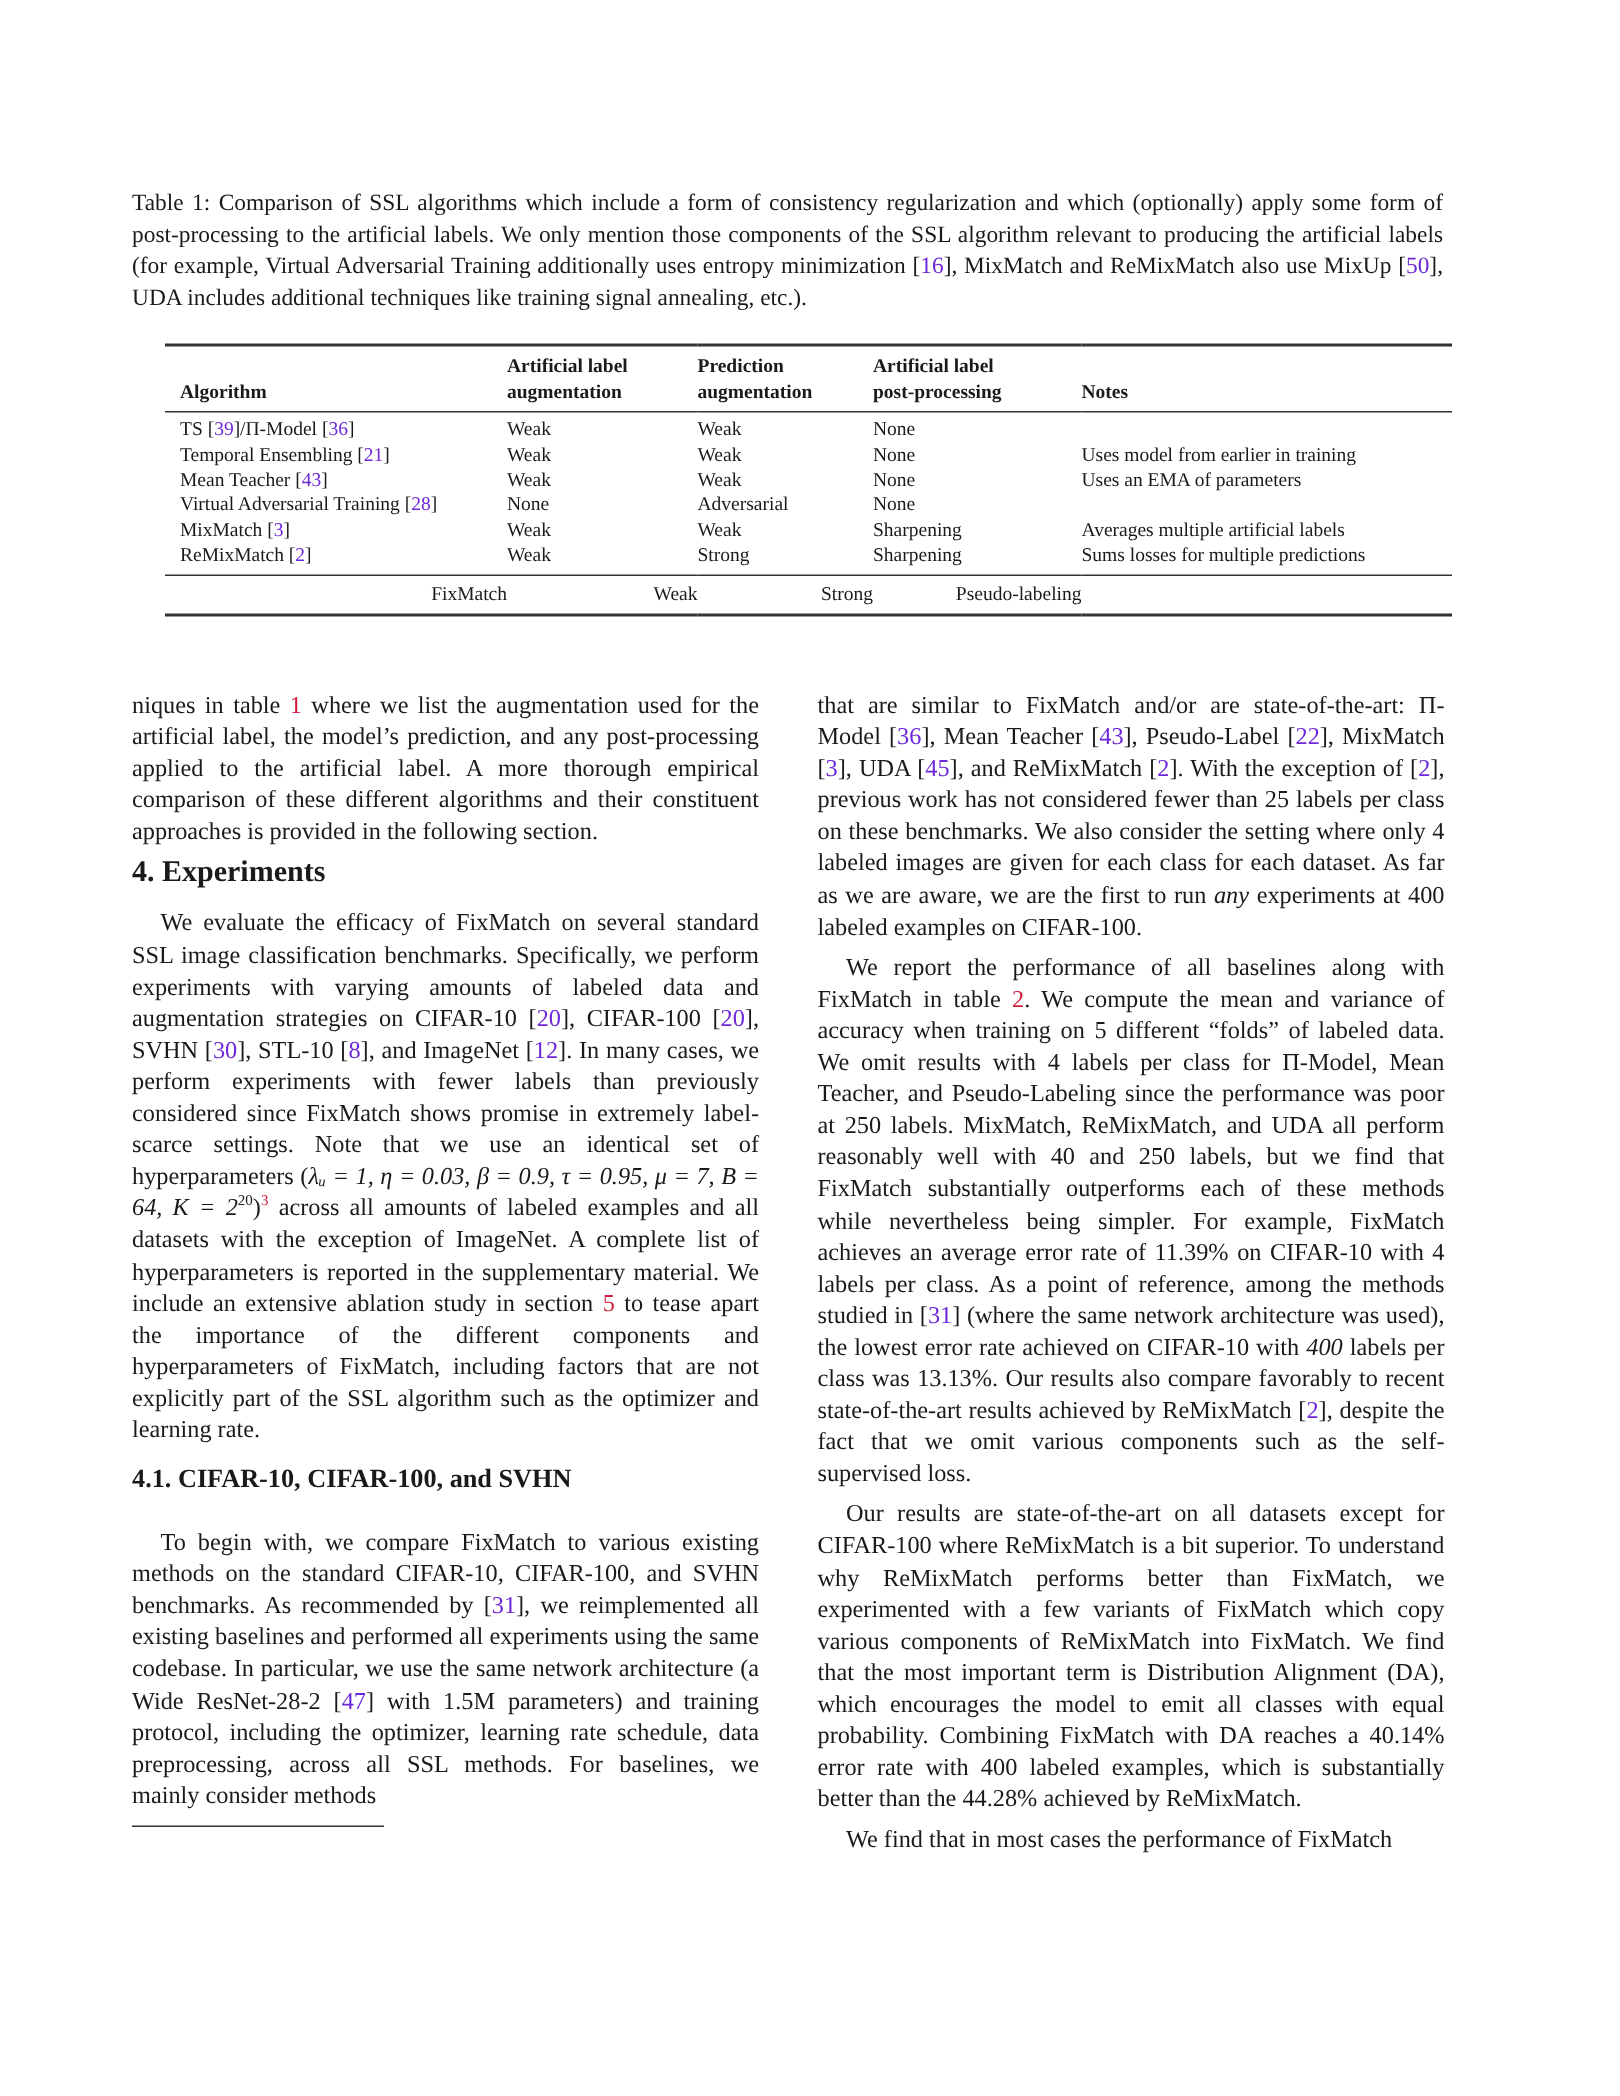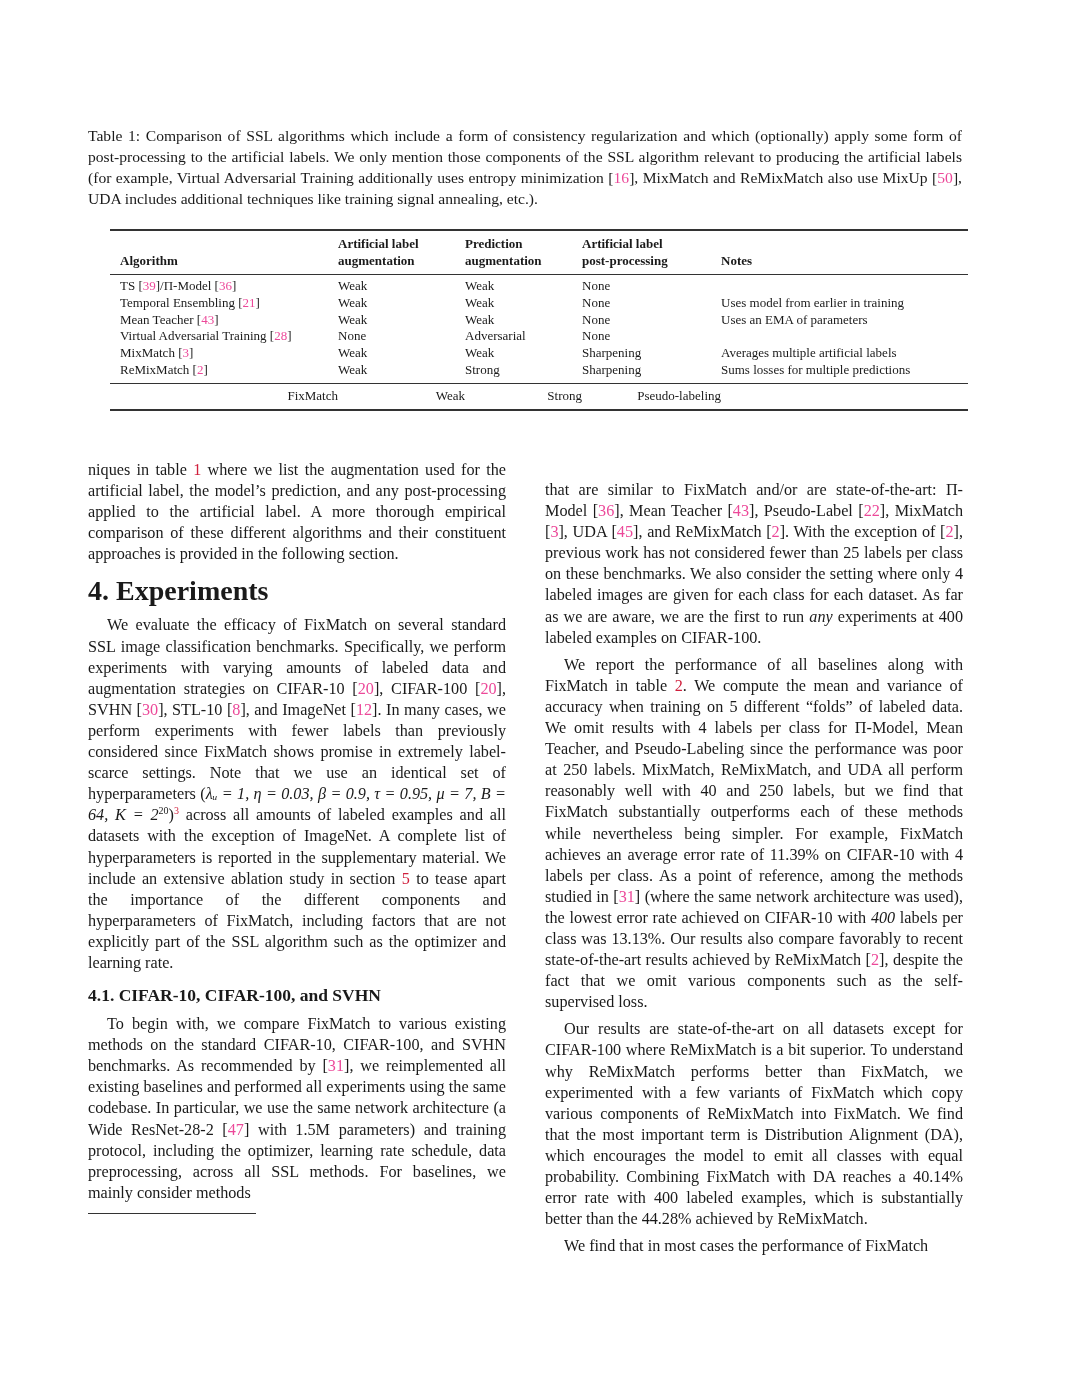--- a/index.html
+++ b/index.html
@@ -1,21 +1,21 @@
 <!DOCTYPE html>
 <html><head>
 <meta charset="utf-8">
 <style>
   html, body { margin: 0; padding: 0; background: #ffffff; }
   body {
     width: 1080px; height: 1397px; position: relative; overflow: hidden;
     font-family: "Liberation Serif", "DejaVu Serif", serif;
     color: #1a1a1a;
   }
-  .cite { color: #ec4899; }
+  .cite { color: #6d28d9; }
   .ref { color: #d01f3c; }
   .caption {
     position: absolute; left: 88px; top: 125px; width: 874px;
     font-size: 15.6px; line-height: 21px; text-align: justify;
   }
   .table-wrap { position: absolute; left: 110px; top: 229px; width: 858px; }
   table { border-collapse: collapse; width: 100%; font-size: 13px; }
   table th { font-weight: bold; text-align: left; vertical-align: bottom; padding: 4px 0 5px 0; line-height: 17px; margin-top: 40px; }
   table td { padding: 0; line-height: 16.8px; text-align: left; }
   .rule-top { border-top: 2px solid #333; }
@@ -26,24 +26,24 @@
   tbody.fix td { padding: 4px 0 4px 0; text-align: right; }
   .c1 { width: 218px; padding-left: 10px !important; }
   .c2 { width: 127px; }
   .c3 { width: 117px; }
   .c4 { width: 139px; }
   .col {
     position: absolute; width: 418px; font-size: 16.2px; line-height: 21.1px; text-align: justify;
   }
   .col p { margin: 0; }
   .col-left { left: 88px; top: 460px; }
-  .col-right { left: 545px; top: 480px; }
+  .col-right { left: 545px; top: 460px; }
   .indent { text-indent: 19px; }
-  h2 { font-size: 28px; font-weight: bold; margin: 14px 0 12px 0; line-height: 24px; }
-  h3 { font-size: 17.5px; font-weight: bold; margin: 10px 0 8px 0; line-height: 22px; }
+  h2 { font-size: 20px; font-weight: bold; margin: 4px 0 12px 0; line-height: 24px; }
+  h3 { font-size: 17.5px; font-weight: bold; margin: 10px 0 22px 0; line-height: 22px; }
   .gap { height: 6px; }
   .footnote-rule { width: 168px; border-top: 1px solid #333; margin: 9px 0 6px 0; }
   .footnote { font-size: 12.6px; line-height: 16px; text-align: justify; text-indent: 11px; }
   sup { font-size: 10px; line-height: 0; vertical-align: super; }
   .math { font-style: italic; }
   .i { font-style: italic; }
 </style>
 </head>
 <body>
 

